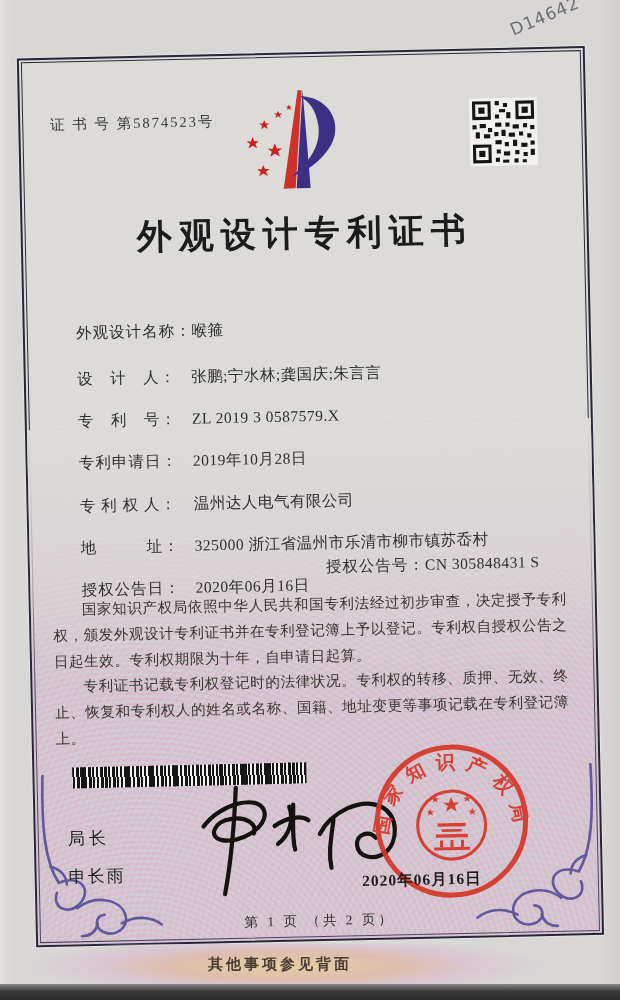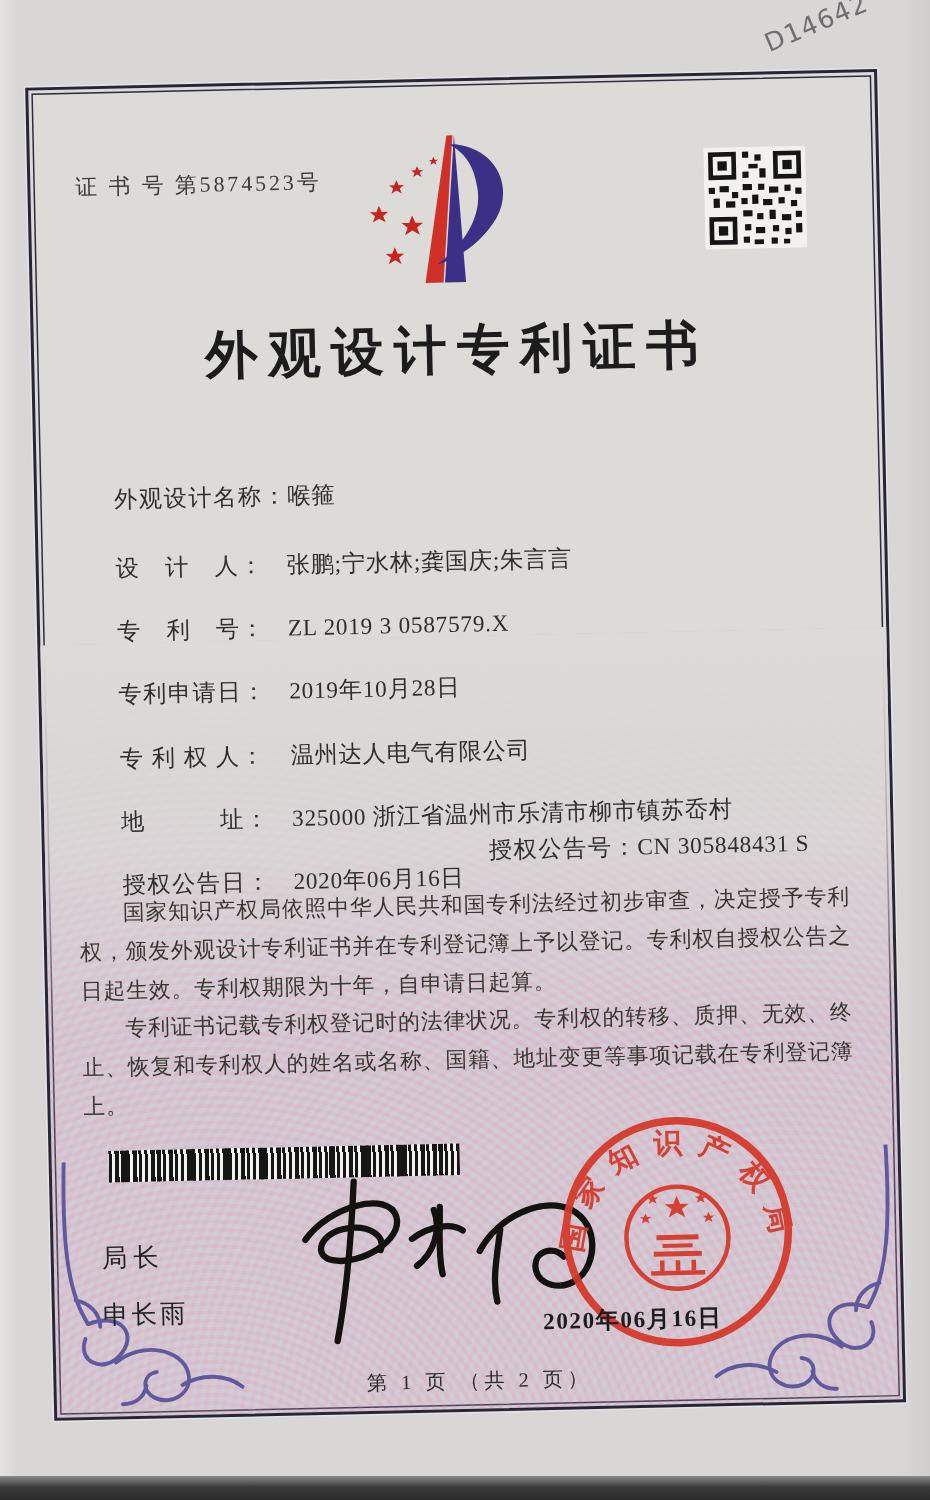--- a/index.html
+++ b/index.html
@@ -238,15 +238,18 @@
         <rect x="78.5" y="99" width="3" height="7"></rect>
         <rect x="89" y="99" width="3" height="7"></rect>
         <rect x="62" y="106" width="36" height="3"></rect>
       </g>
     </svg>
     <div class="seal-date">2020年06月16日</div>
 
     <div class="page-info">第 1 页 （共 2 页）</div>
   </div>
 
+  <div class="note-band">
+    <div class="note">其他事项参见背面</div>
+  </div>
 
   <div class="scan-edge"></div>
 </div>
 
 </body></html>

